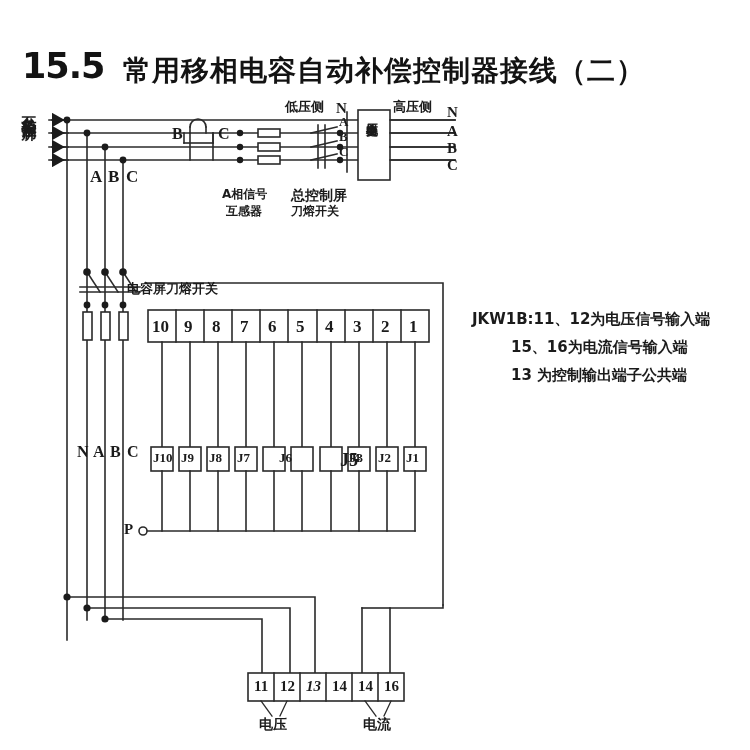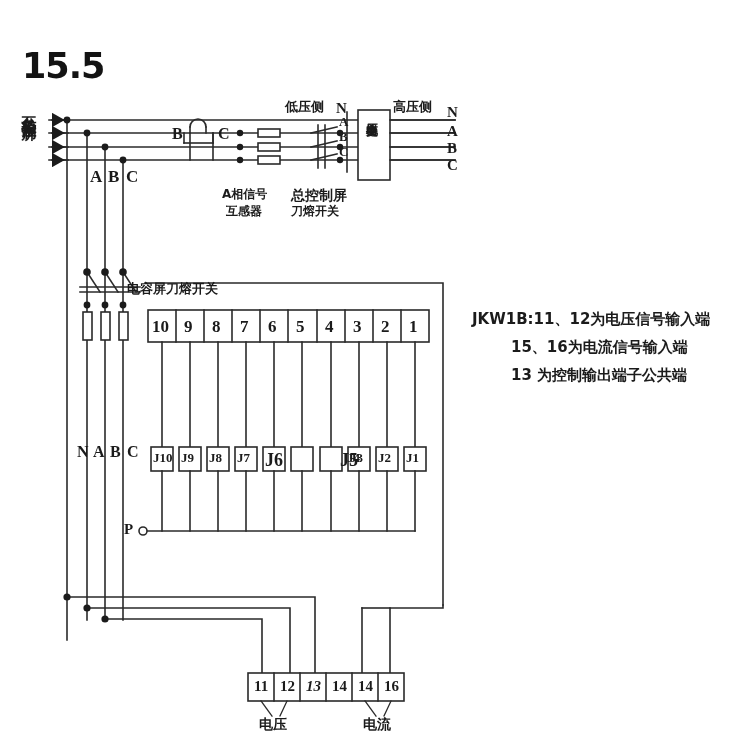--- a/index.html
+++ b/index.html
@@ -40,20 +40,21 @@
   }
   .ser{font-family:"Liberation Serif", serif;font-weight:bold;}
 </style>
 </head>
 <body>
 
 <div id="page">
 
   <div class="title-bar">
     <div class="title-num">15.5</div>
+    <div class="title-txt">常用移相电容自动补偿控制器接线（二）</div>
   </div>
 
   <svg id="diagram" viewBox="0 0 750 750">
     <defs>
       <marker id="arrL" markerWidth="9" markerHeight="9" refX="8" refY="4.5" orient="auto">
         <path d="M8,0 L8,9 L0,4.5 z" fill="#1b1b1b"></path>
       </marker>
     </defs>
     <g stroke="#2a2a2a" fill="none" stroke-width="1.6" stroke-linecap="square">
 
@@ -289,21 +290,21 @@
       <div class="lbl ser" style="left: 353px; top: 318px; font-size: 17px; text-align: center;">3</div>
       <div class="lbl ser" style="left: 381px; top: 318px; font-size: 17px; text-align: center;">2</div>
       <div class="lbl ser" style="left: 409px; top: 318px; font-size: 17px; text-align: center;">1</div>
     </div>
 
   <div id="relay-row">
       <div class="lbl ser" style="left: 153px; top: 451px; font-size: 13px; text-align: center;">J10</div>
       <div class="lbl ser" style="left: 181px; top: 451px; font-size: 13px; text-align: center;">J9</div>
       <div class="lbl ser" style="left: 209px; top: 451px; font-size: 13px; text-align: center;">J8</div>
       <div class="lbl ser" style="left: 237px; top: 451px; font-size: 13px; text-align: center;">J7</div>
-      <div class="lbl ser" style="left: 265px; top: 451px; font-size: 18px; text-align: left;">J6</div>
+      <div class="lbl ser" style="left: 279px; top: 451px; font-size: 13px; text-align: left;">J6</div>
       <div class="lbl ser" style="left: 293px; top: 451px; font-size: 18px; text-align: right; margin-left: 47px;">J5</div>
       <div class="lbl ser" style="left: 322px; top: 451px; font-size: 13px; text-align: center; padding-left: 25px;">J4</div>
       <div class="lbl ser" style="left: 350px; top: 451px; font-size: 13px; text-align: center;">J3</div>
       <div class="lbl ser" style="left: 378px; top: 451px; font-size: 13px; text-align: center;">J2</div>
       <div class="lbl ser" style="left: 406px; top: 451px; font-size: 13px; text-align: center;">J1</div>
     </div>
 
   <div id="bottom-row">
       <div class="lbl ser" style="left: 254px; top: 679px; font-size: 15px; text-align: center;">11</div>
       <div class="lbl ser" style="left: 280px; top: 679px; font-size: 15px; text-align: center;">12</div>

